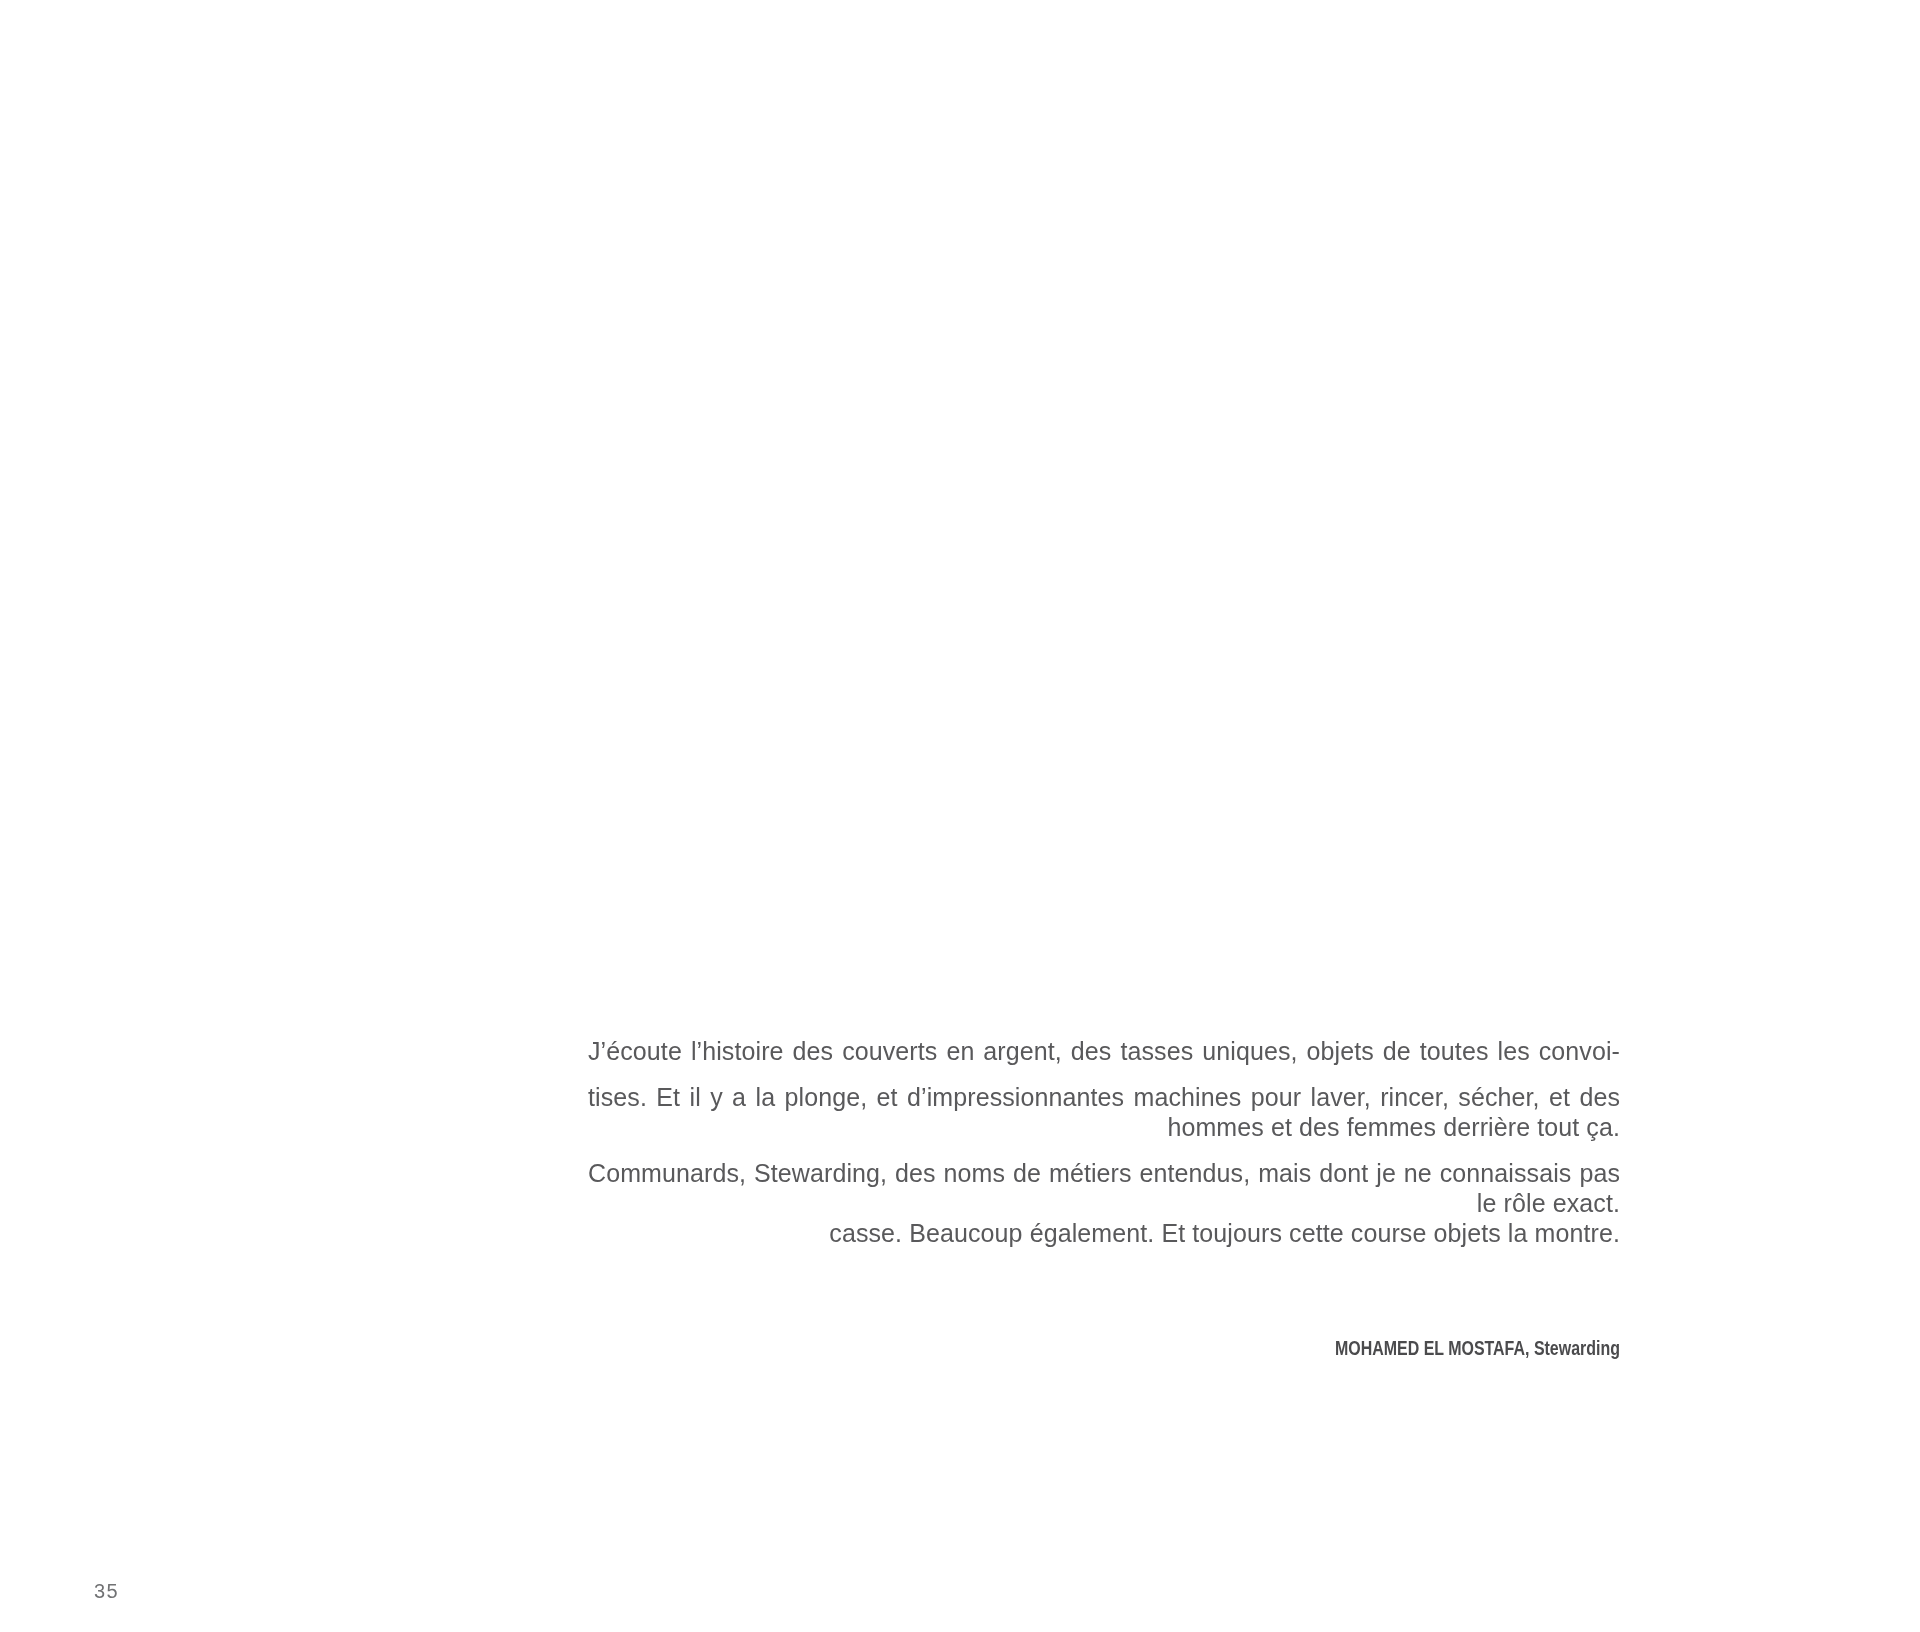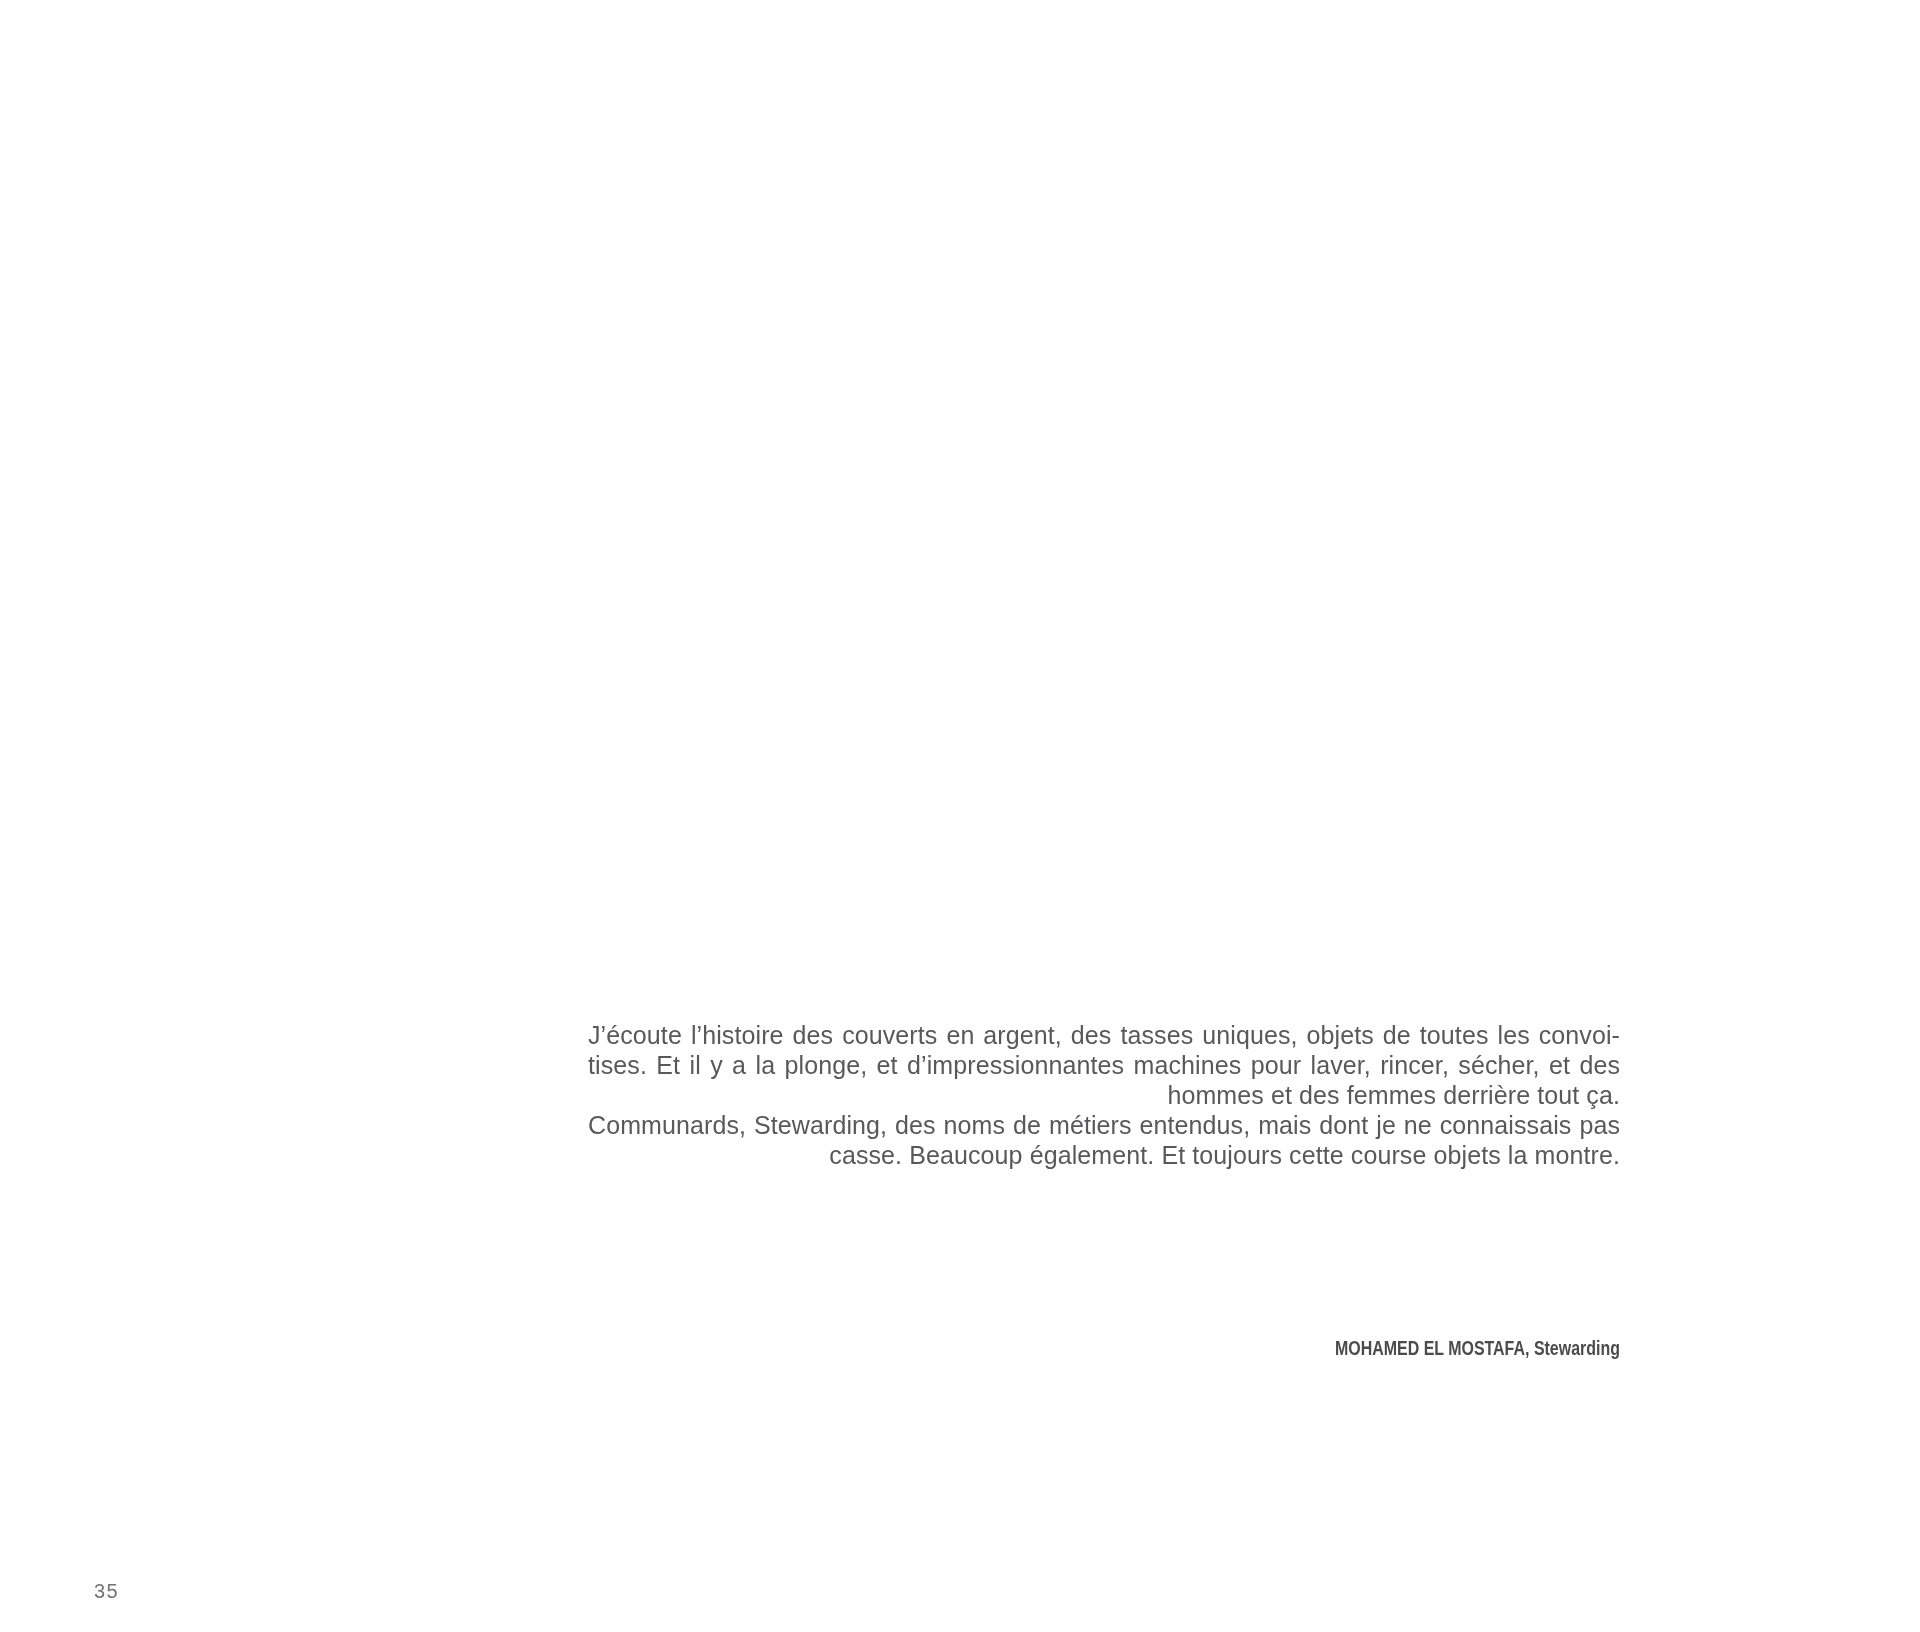--- a/index.html
+++ b/index.html
@@ -27,20 +27,21 @@
     letter-spacing: 0.1px;
   }
   .quote-line {
     margin: 0;
     padding: 0;
     text-align: right;
   }
   .quote-line.justified {
     text-align: justify;
     text-align-last: justify;
+    margin-top: 16px;
   }
   .attribution {
     position: absolute;
     top: 1336px;
     right: 300px;
     font-size: 21px;
     font-weight: 700;
     color: #4b4b4d;
     white-space: nowrap;
     text-align: center;
@@ -63,20 +64,21 @@
 </head>
 <body>
 
 <div class="page">
 
   <main class="quote-block">
     <p class="quote-line justified">J’écoute l’histoire des couverts en argent, des tasses uniques, objets de toutes les convoi-</p>
     <p class="quote-line justified">tises. Et il y a la plonge, et d’impressionnantes machines pour laver, rincer, sécher, et des</p>
     <p class="quote-line">hommes et des femmes derrière tout ça.</p>
     <p class="quote-line justified">Communards, Stewarding, des noms de métiers entendus, mais dont je ne connaissais pas</p>
+    <p class="quote-line">le rôle exact.</p>
     <p class="quote-line">casse. Beaucoup également. Et toujours cette course objets la montre.</p>
   </main>
 
   <div class="attribution">
     <span class="attribution-text">MOHAMED EL MOSTAFA, Stewarding</span>
   </div>
 
   <div class="page-number">35</div>
 
 </div>

